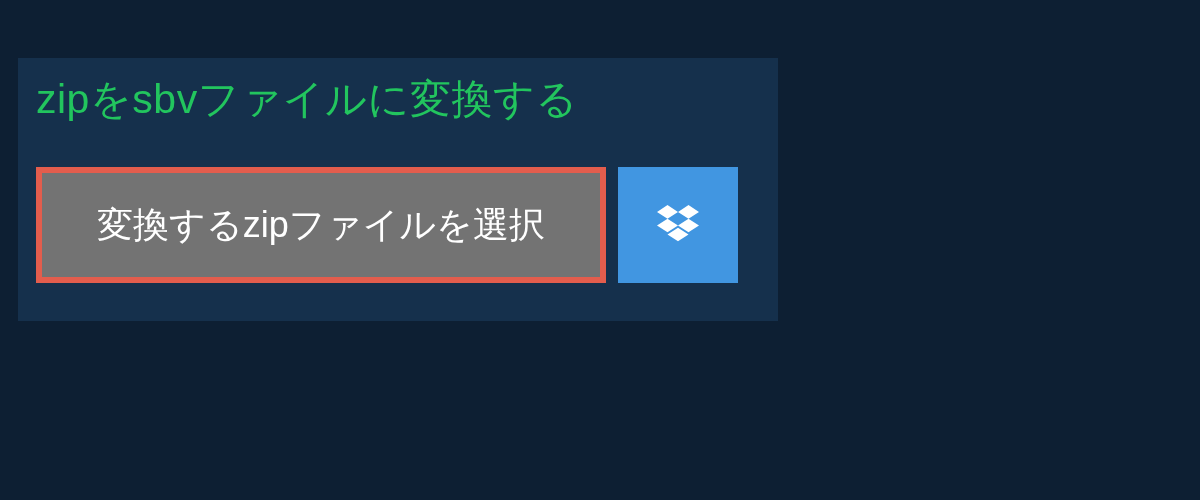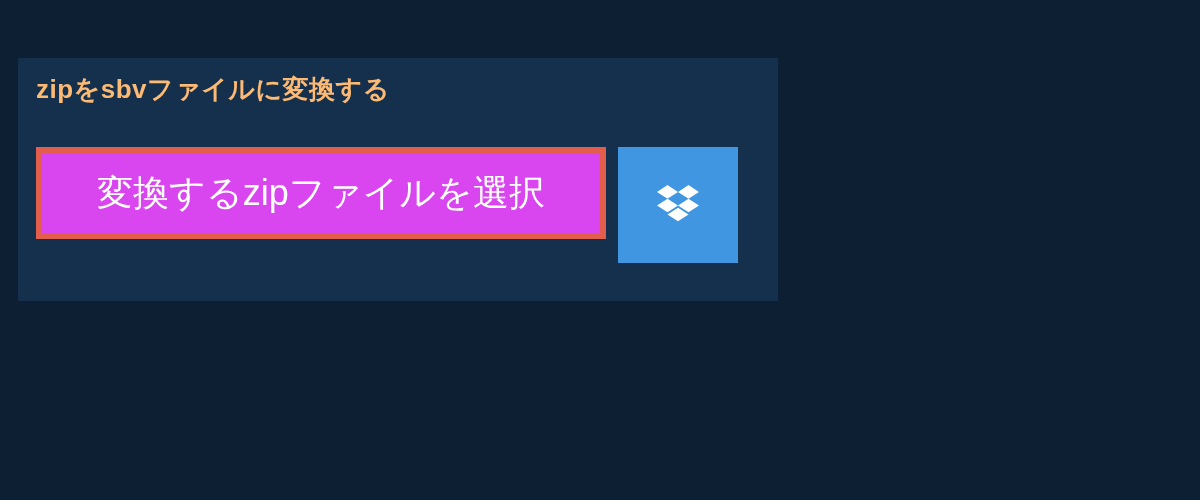--- a/index.html
+++ b/index.html
@@ -20,35 +20,35 @@
       margin-top: 58px;
       margin-left: 18px;
       padding-bottom: 38px;
     }
     .title-bar {
       background-color: #15304c;
       width: 585px;
       padding: 14px 18px 18px 18px;
     }
     .title-text {
-      color: #fdba74;
-      font-size: 26px;
-      font-weight: 700;
+      color: #22c55e;
+      font-size: 41px;
+      font-weight: 400;
       letter-spacing: 0.5px;
     }
     .button-row {
       display: flex;
       gap: 12px;
       padding: 22px 18px 0 18px;
       align-items: stretch;
     }
     .select-button {
-      background-color: #d946ef;
+      background-color: #737373;
       border: 6px solid #e35d4d;
-      height: 92px;
+      height: 116px;
       width: 570px;
       display: flex;
       align-items: center;
       justify-content: center;
       cursor: pointer;
     }
     .select-button-text {
       color: #ffffff;
       font-size: 36px;
       font-weight: 400;

